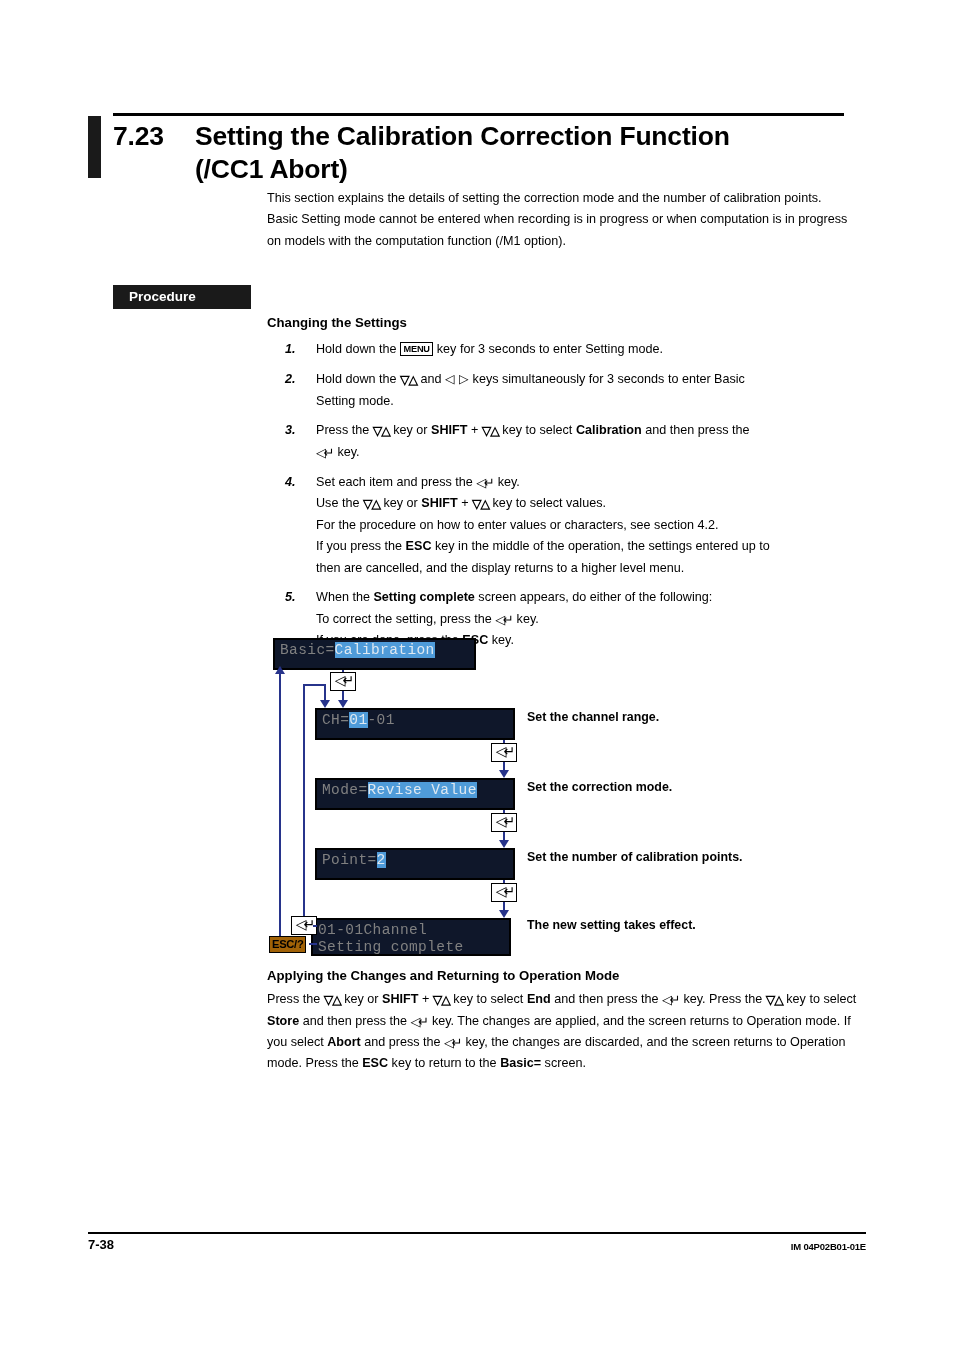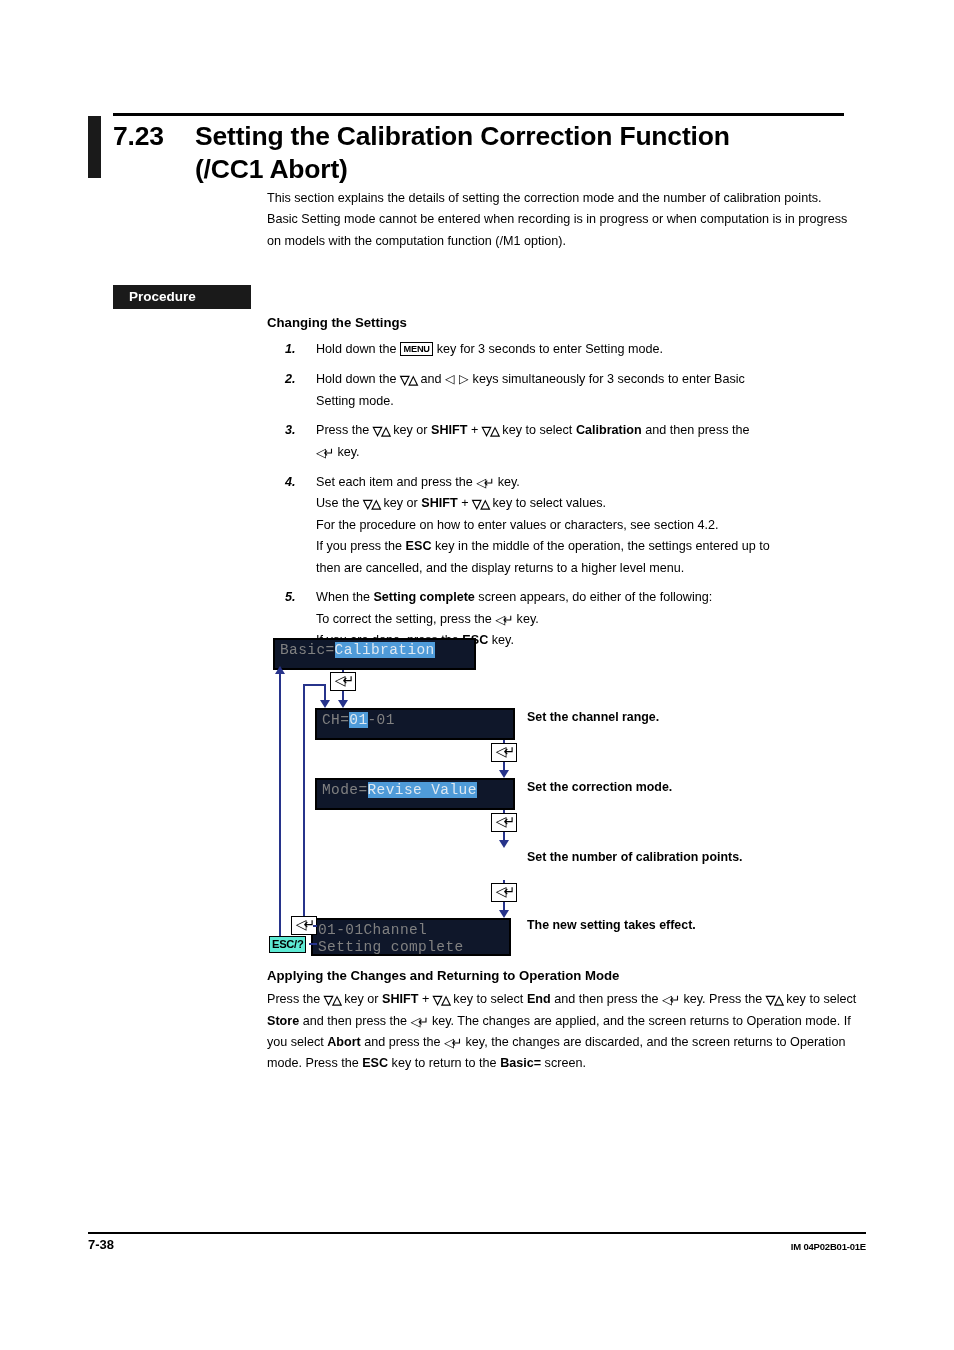--- a/index.html
+++ b/index.html
@@ -203,21 +203,21 @@
     font-size: 14px;
     line-height: 15px;
     text-align: center;
     letter-spacing: -3px;
     color: #000;
     overflow: hidden;
   }
   .esckey {
     position: absolute;
     border: 1.6px solid #000;
-    background: #5eead4;
+    background: #a16207;
     font-size: 11.2px;
     font-weight: bold;
     line-height: 13px;
     padding: 1px 2px;
     letter-spacing: -0.3px;
   }
 
   
   #subhead-applying { left: 267px; top: 968px; }
   .closing {
@@ -338,20 +338,21 @@
     <div class="arw-d" style="left:234px; top:140px;"></div>
 
     <div class="lcd" style="left:50px; top:148px; width:200px; height:32px;"><span>Mode=</span><span class="hl">Revise Value</span></div>
     <div class="note" style="left:262px; top:150px;">Set the correction mode.</div>
 
     <div class="vline" style="left:238px; top:180px; height:10px;"></div>
     <div class="entkey" style="left:226px; top:183px;">◁↵</div>
     <div class="vline" style="left:238px; top:202px; height:12px;"></div>
     <div class="arw-d" style="left:234px; top:210px;"></div>
 
+    <div class="lcd" style="left:50px; top:218px; width:200px; height:32px;"><span>Point=</span><span class="hl">2</span></div>
     <div class="note" style="left:262px; top:220px;">Set the number of calibration points.</div>
 
     <div class="vline" style="left:238px; top:250px; height:10px;"></div>
     <div class="entkey" style="left:226px; top:253px;">◁↵</div>
     <div class="vline" style="left:238px; top:272px; height:12px;"></div>
     <div class="arw-d" style="left:234px; top:280px;"></div>
 
     <div class="lcd" style="left:46px; top:288px; width:200px; height:38px; line-height:17px;"><span>01-01Channel</span>
 <span>Setting complete</span></div>
     <div class="note" style="left:262px; top:288px;">The new setting takes effect.</div>

